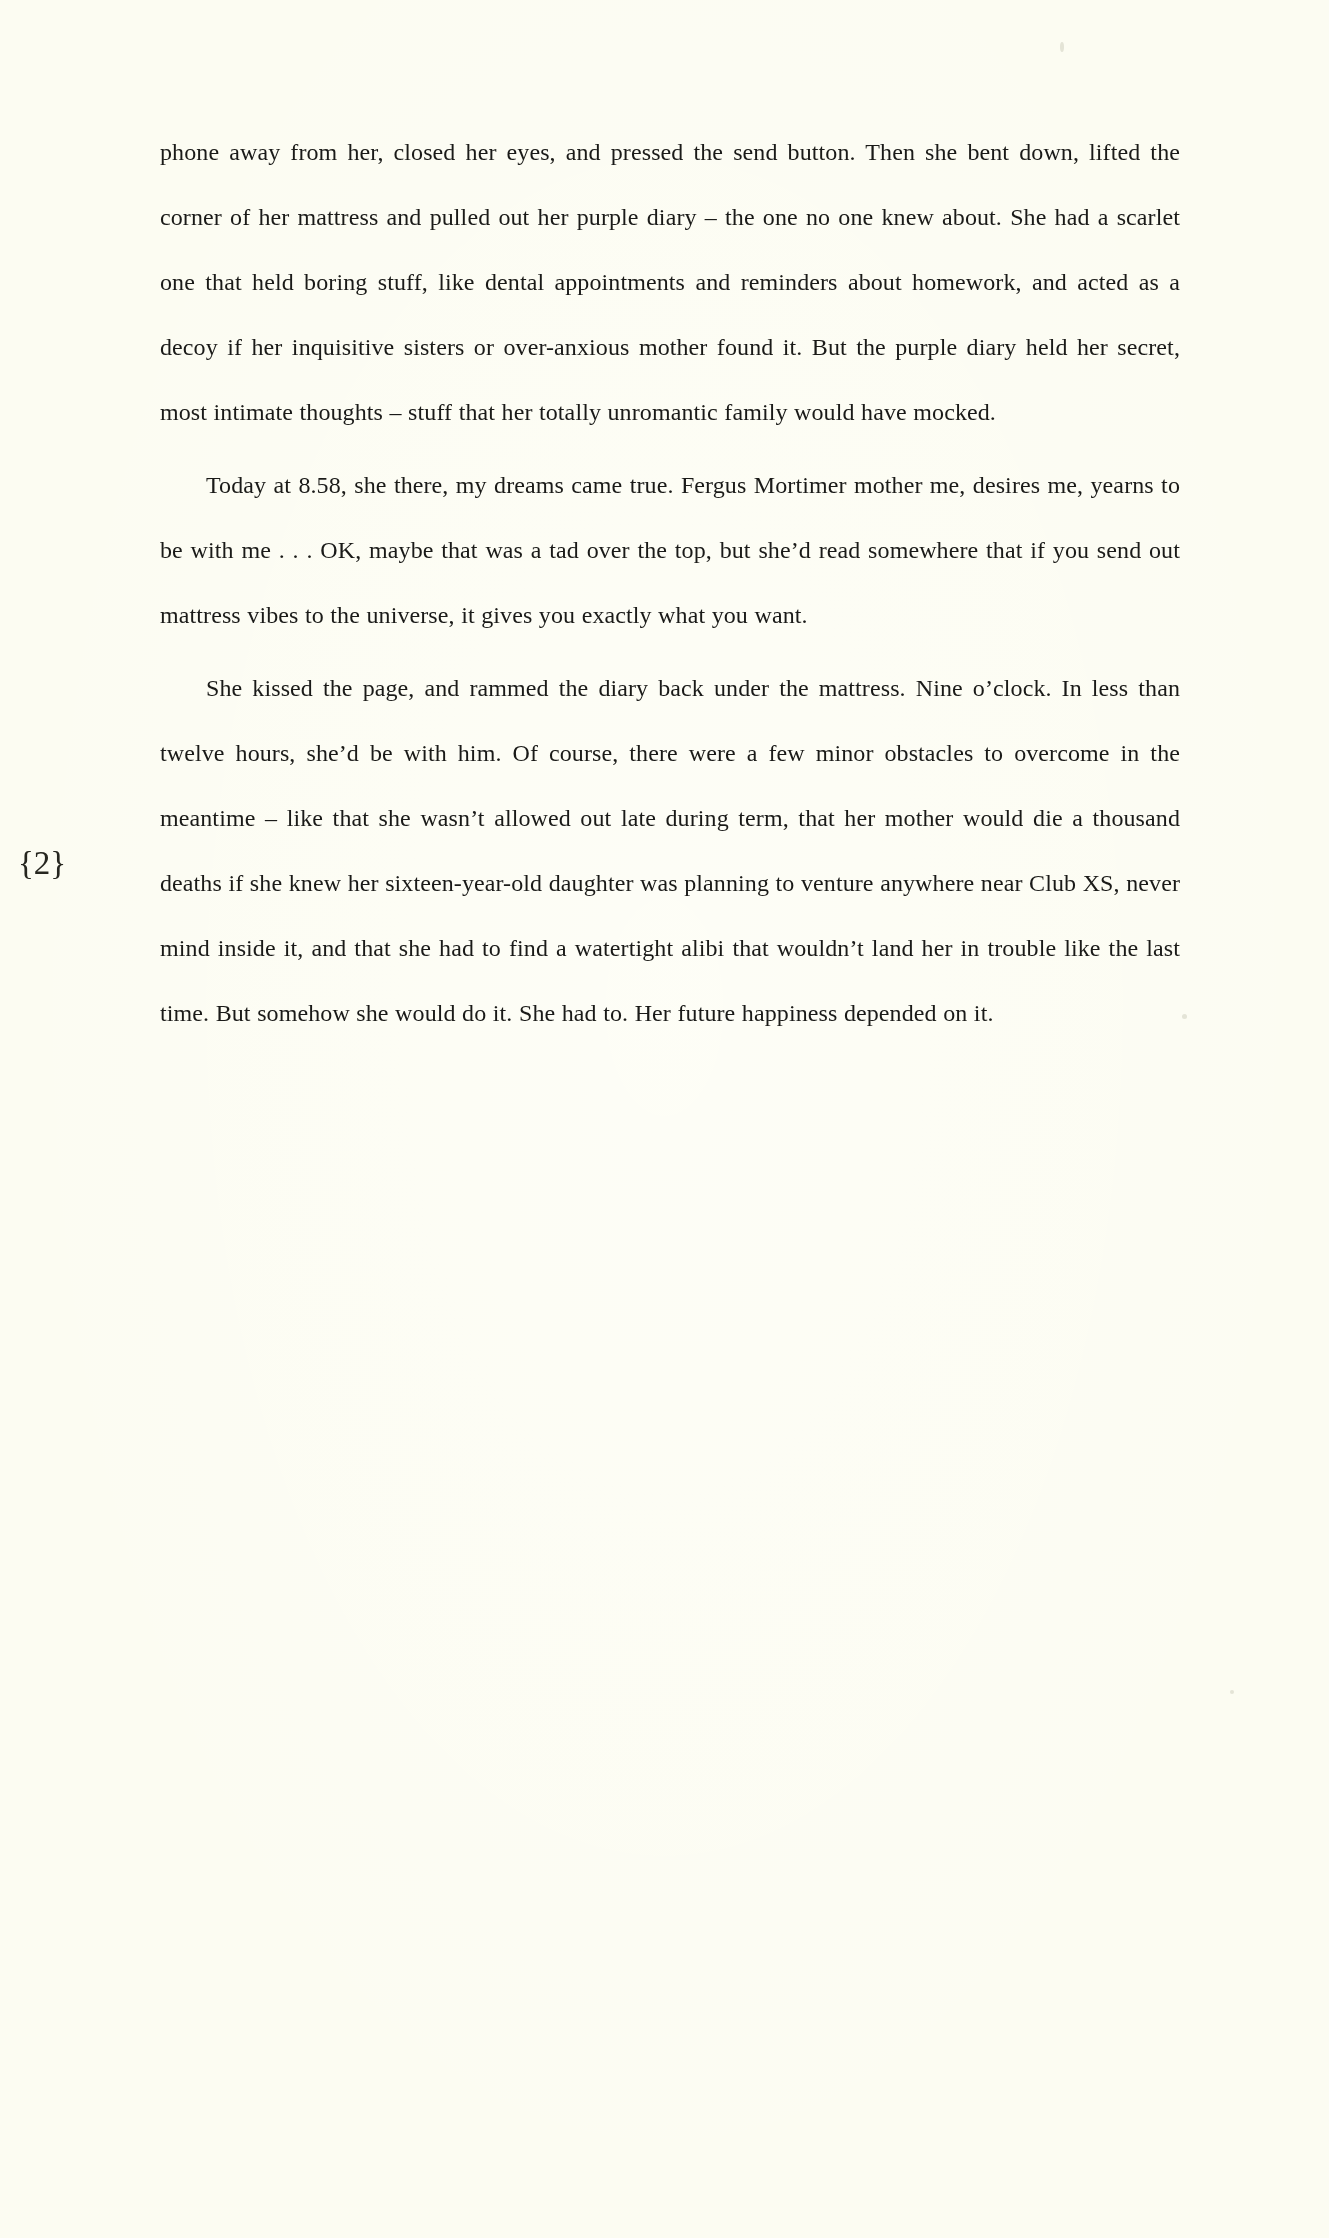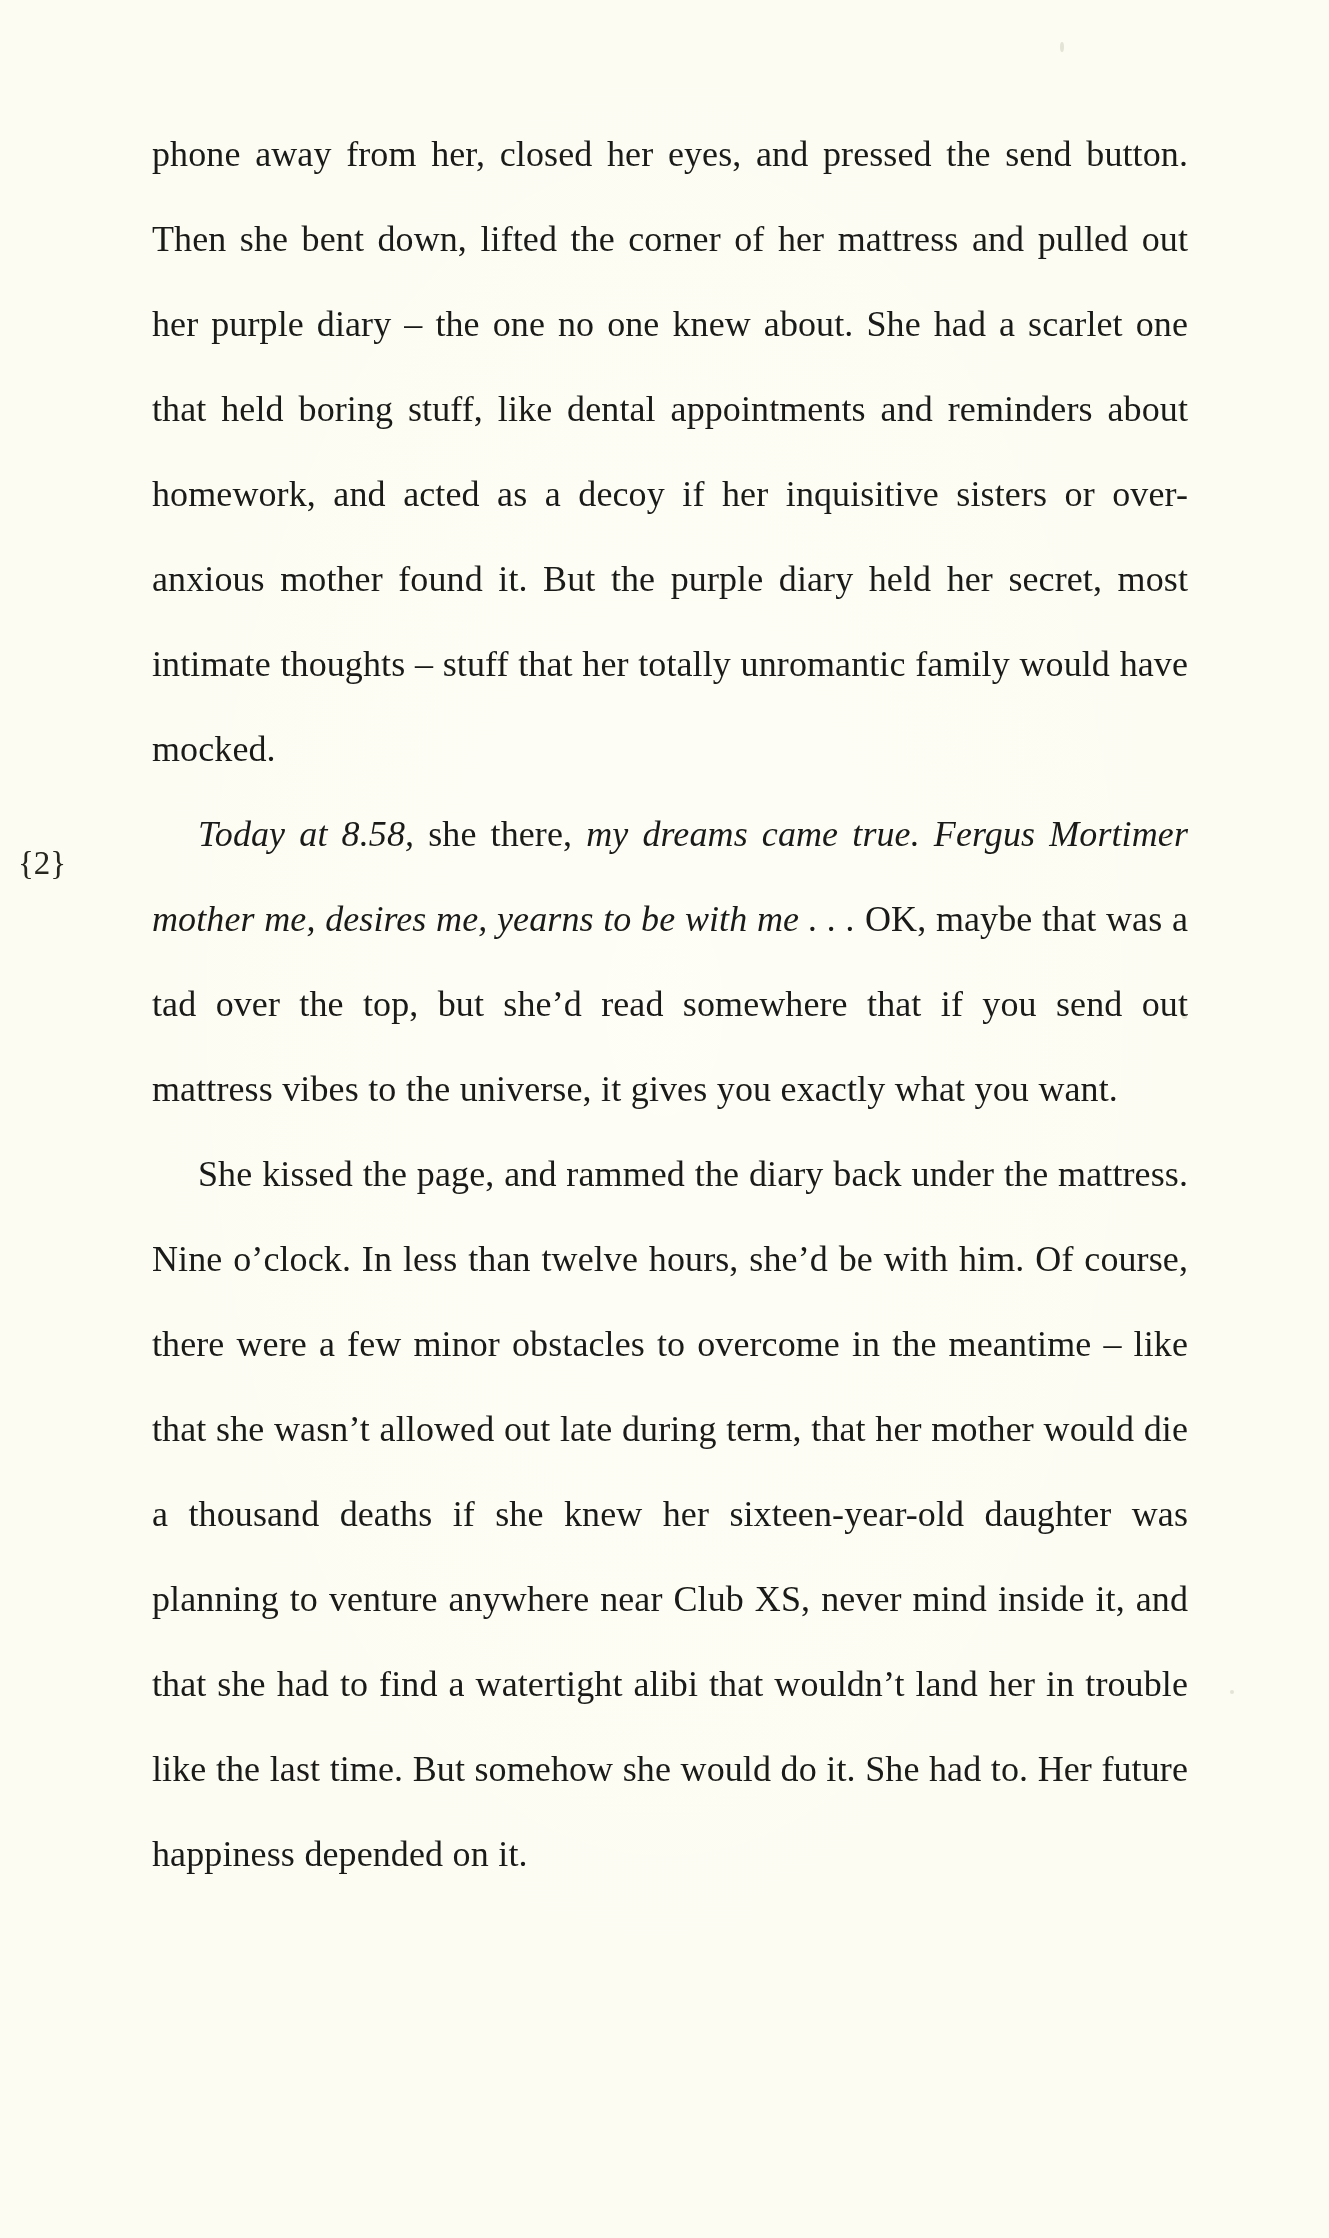--- a/index.html
+++ b/index.html
@@ -29,33 +29,32 @@
       radial-gradient(ellipse at 50% 45%, rgba(255,255,250,0.55) 0%, rgba(250,250,238,0.0) 70%);
     pointer-events: none;
   }
   .text-column {
     position: absolute;
     left: 152px;
     top: 112px;
     width: 1036px;
   }
   p {
-    margin: 0;
-    font-size: 36px;
-    line-height: 85px;
+    margin: 8px;
+    font-size: 24px;
+    line-height: 65px;
     text-align: justify;
     text-justify: inter-word;
     letter-spacing: 0.1px;
     word-spacing: 0.4px;
   }
   p.indent {
     text-indent: 46px;
   }
   .ital {
-    font-style: italic;
   }
   .folio {
     position: absolute;
     left: 18px;
     top: 843px;
     font-size: 33px;
     line-height: 40px;
     color: #26261f;
     font-family: "Liberation Serif", serif;
   }

